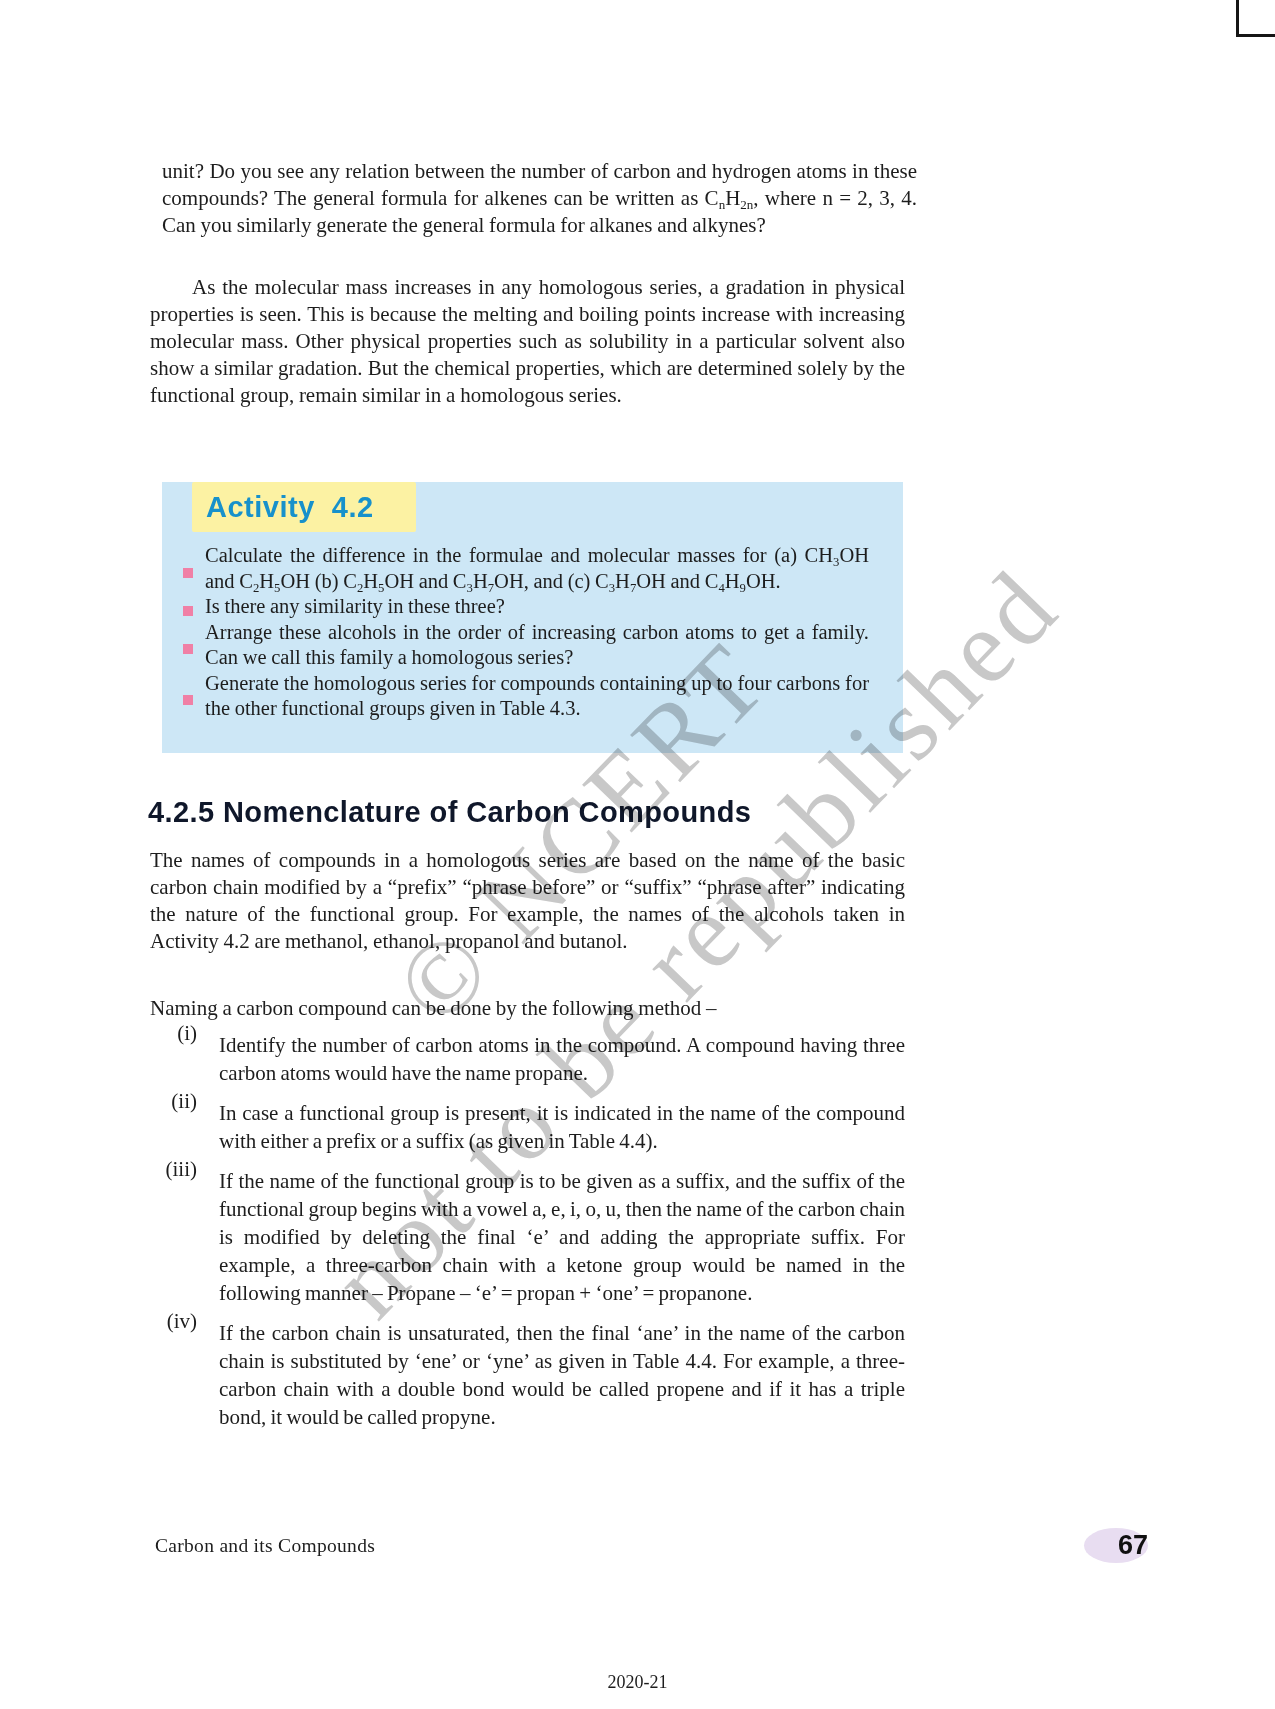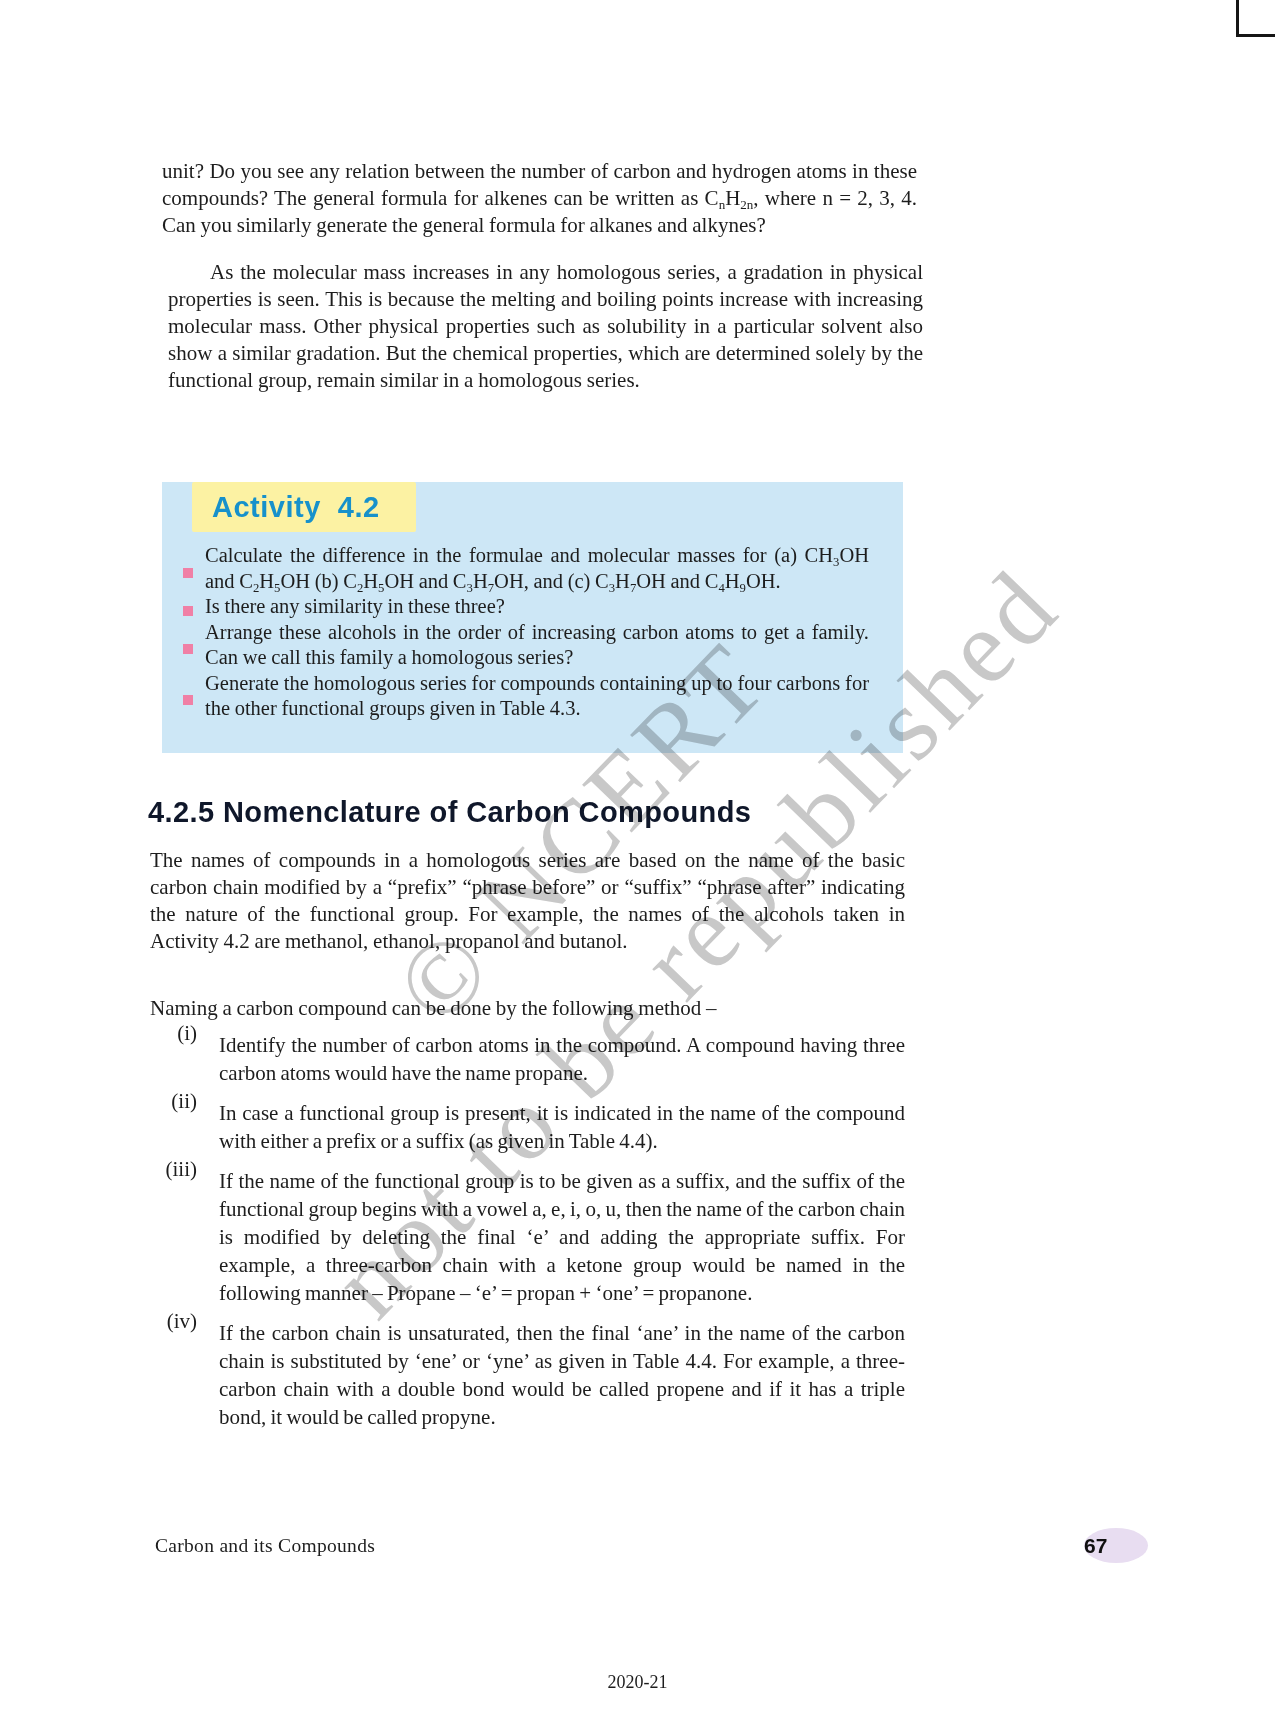--- a/index.html
+++ b/index.html
@@ -26,42 +26,42 @@
     position: absolute;
     left: 150px;
     width: 755px;
     font-size: 21px;
     line-height: 27px;
     text-align: justify;
     word-spacing: -0.5px;
     z-index: 3;
   }
   .para1 { top: 158px; margin-left: 12px; }
-  .para2 { top: 259px; text-indent: 42px; margin-left: 18px; }
+  .para2 { top: 274px; text-indent: 42px; }
   .para3 { top: 847px; }
   .para4 { top: 995px; text-align: left; }
   sub { font-size: 0.62em; line-height: 0; vertical-align: -0.3em; }
 
   
   .activity-box {
     position: absolute;
     left: 162px; top: 482px;
     width: 741px; height: 271px;
     background: #cde7f6;
     z-index: 1;
   }
   .activity-tab {
     position: absolute;
     left: 30px; top: 0;
     width: 224px; height: 50px;
     background: #fcf2a3;
     border-radius: 2px;
     display: flex;
     align-items: center;
-    padding-left: 20px;
+    padding-left: 14px;
     box-sizing: border-box;
   }
   .activity-title {
     font-family: "Liberation Sans", sans-serif;
     font-weight: bold;
     font-size: 29px;
     letter-spacing: 0.5px;
     color: #1791cb;
     white-space: pre;
   }
@@ -136,24 +136,24 @@
     text-align: right;
   }
   .page-badge {
     position: absolute;
     left: 1084px; top: 1528px;
     width: 64px; height: 35px;
     border-radius: 50%;
     background: #e8ddf1;
     display: flex;
     align-items: center;
-    justify-content: flex-start;
+    justify-content: flex-end;
     font-family: "Liberation Sans", sans-serif;
     font-weight: bold;
-    font-size: 21px;
+    font-size: 27px;
     color: #101010;
     z-index: 3;
   }
   .edition {
     position: absolute;
     left: 0; top: 1648px;
     width: 100%;
     text-align: center;
     font-size: 18px;
     z-index: 3;

